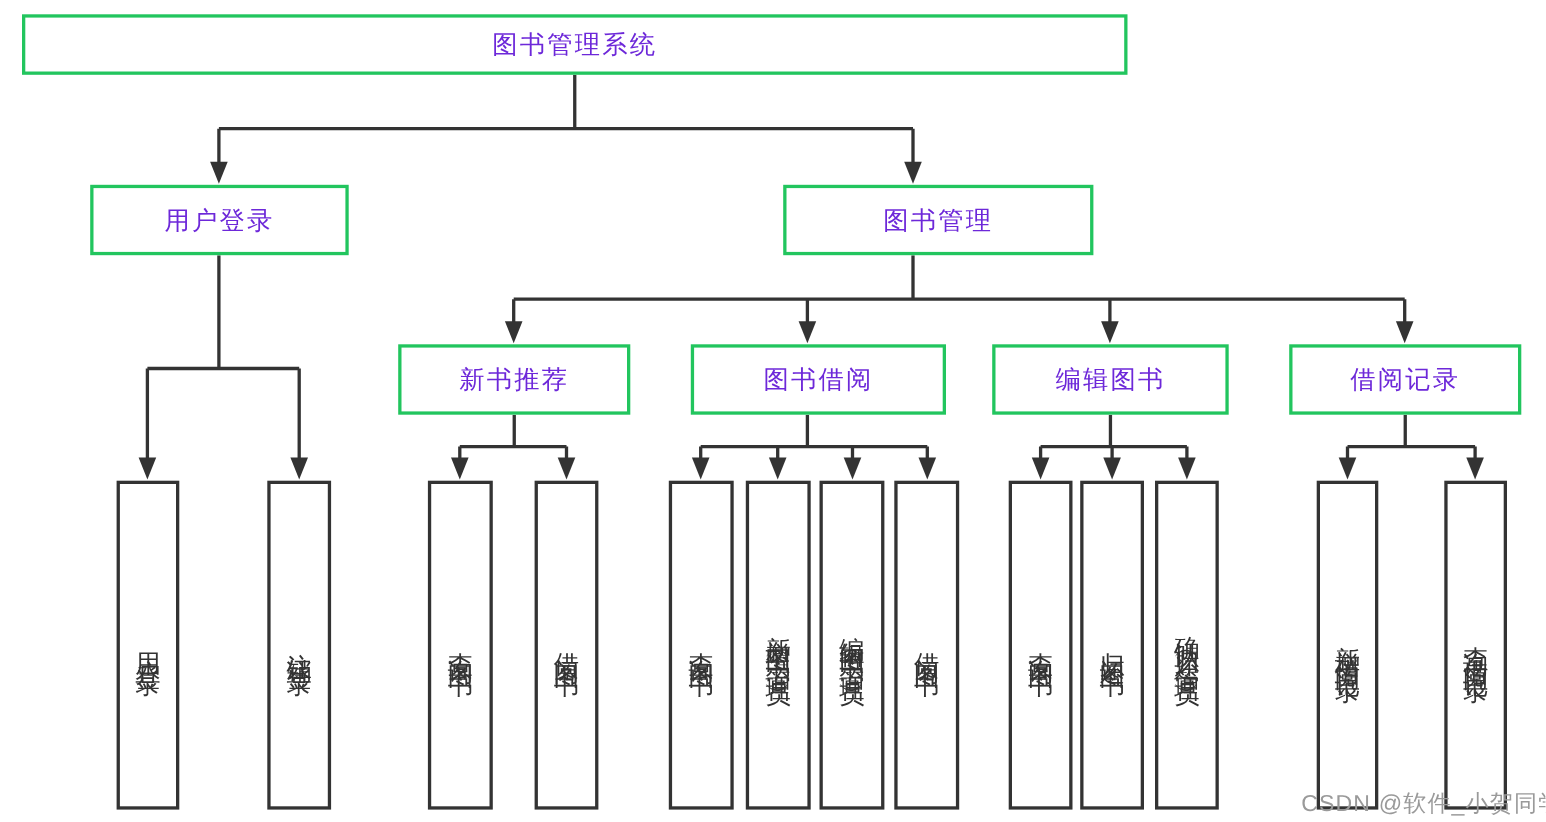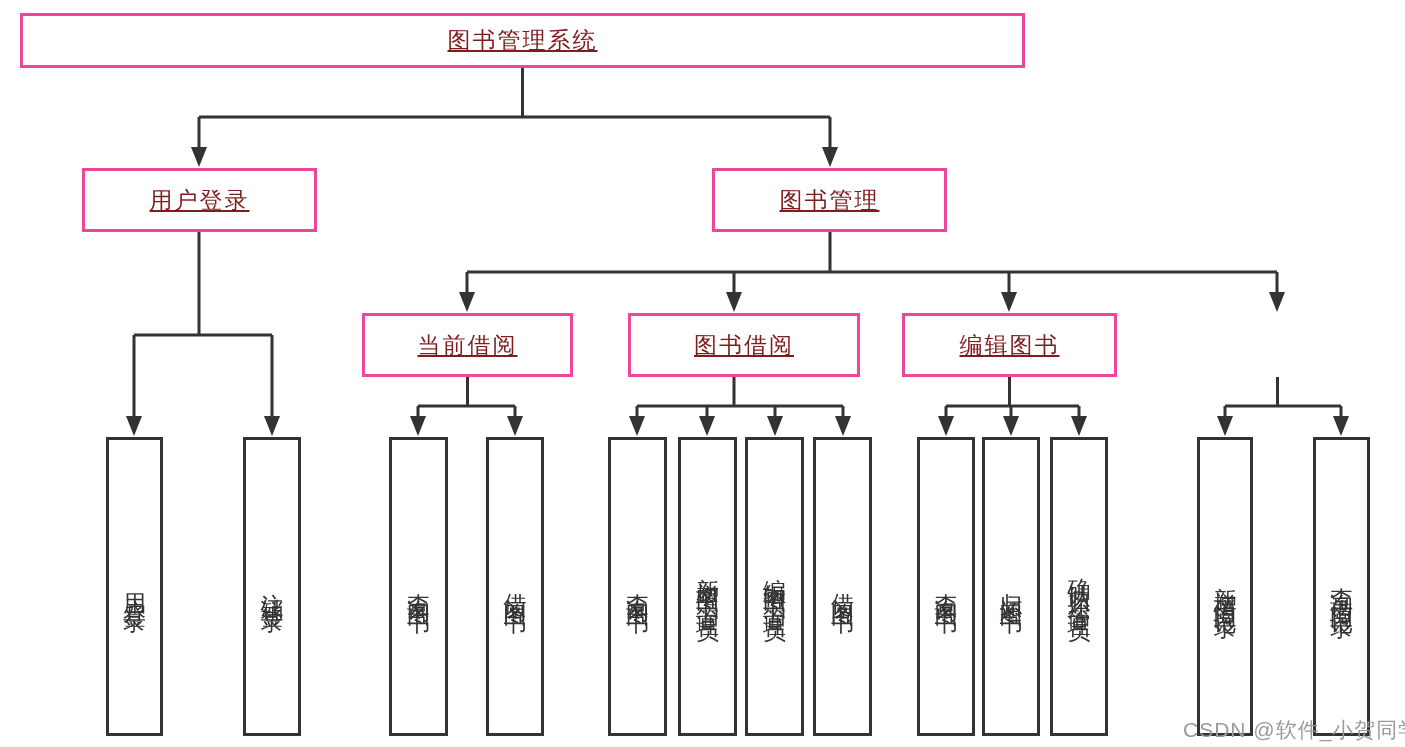--- a/index.html
+++ b/index.html
@@ -5,25 +5,24 @@
   html,body{margin:0;padding:0;}
   body{
     width:1405px;height:747px;background:#ffffff;
     font-family:"Liberation Sans", sans-serif;
     color:#333333;
   }
   .stage{position:relative;width:1405px;height:747px;overflow:hidden;background:#ffffff;}
   svg.connectors{position:absolute;left:0;top:0;width:1405px;height:747px;}
   .hbox{
     position:absolute;box-sizing:border-box;
-    border:3px solid #ec4899;background:#ffffff;
+    border:3px solid #22c55e;background:#ffffff;
     display:flex;align-items:center;justify-content:center;
-    font-size:23px;letter-spacing:2px;color:#7f1d1d;
+    font-size:23px;letter-spacing:2px;color:#6d28d9;
     white-space:nowrap;
-    text-decoration:underline;
   }
   .vbox{
     position:absolute;box-sizing:border-box;
     border:3px solid #333333;background:#ffffff;
     display:flex;align-items:center;justify-content:center;
     overflow:visible;
   }
   .vtext{
     writing-mode:vertical-rl;
     text-orientation:mixed;
@@ -89,25 +88,26 @@
       <polygon points="1071,416 1087,416 1079,436"></polygon>
 
       <polygon points="1217,416 1233,416 1225,436"></polygon>
       <polygon points="1333,416 1349,416 1341,436"></polygon>
     </g>
   </svg>
 
   <div class="hbox" style="left:20px;top:13px;width:1005px;height:55px">图书管理系统</div>
 
   <div class="hbox" style="left:82px;top:168px;width:235px;height:64px">用户登录</div>
-  <div class="hbox" style="left:712px;top:168px;width:235px;height:64px">图书管理</div>
+  <div class="hbox" style="left:712px;top:168px;width:282px;height:64px">图书管理</div>
 
-  <div class="hbox" style="left:362px;top:313px;width:211px;height:64px">当前借阅</div>
+  <div class="hbox" style="left:362px;top:313px;width:211px;height:64px">新书推荐</div>
   <div class="hbox" style="left:628px;top:313px;width:232px;height:64px">图书借阅</div>
   <div class="hbox" style="left:902px;top:313px;width:215px;height:64px">编辑图书</div>
+  <div class="hbox" style="left:1172px;top:313px;width:211px;height:64px">借阅记录</div>
 
   <div class="vbox" style="left:106px;top:437px;width:57px;height:299px">
     <span class="vtext">用户登录</span>
   </div>
   <div class="vbox" style="left:243px;top:437px;width:58px;height:299px">
     <span class="vtext">注销登录</span>
   </div>
 
   <div class="vbox" style="left:389px;top:437px;width:59px;height:299px">
     <span class="vtext">查询图书</span>

